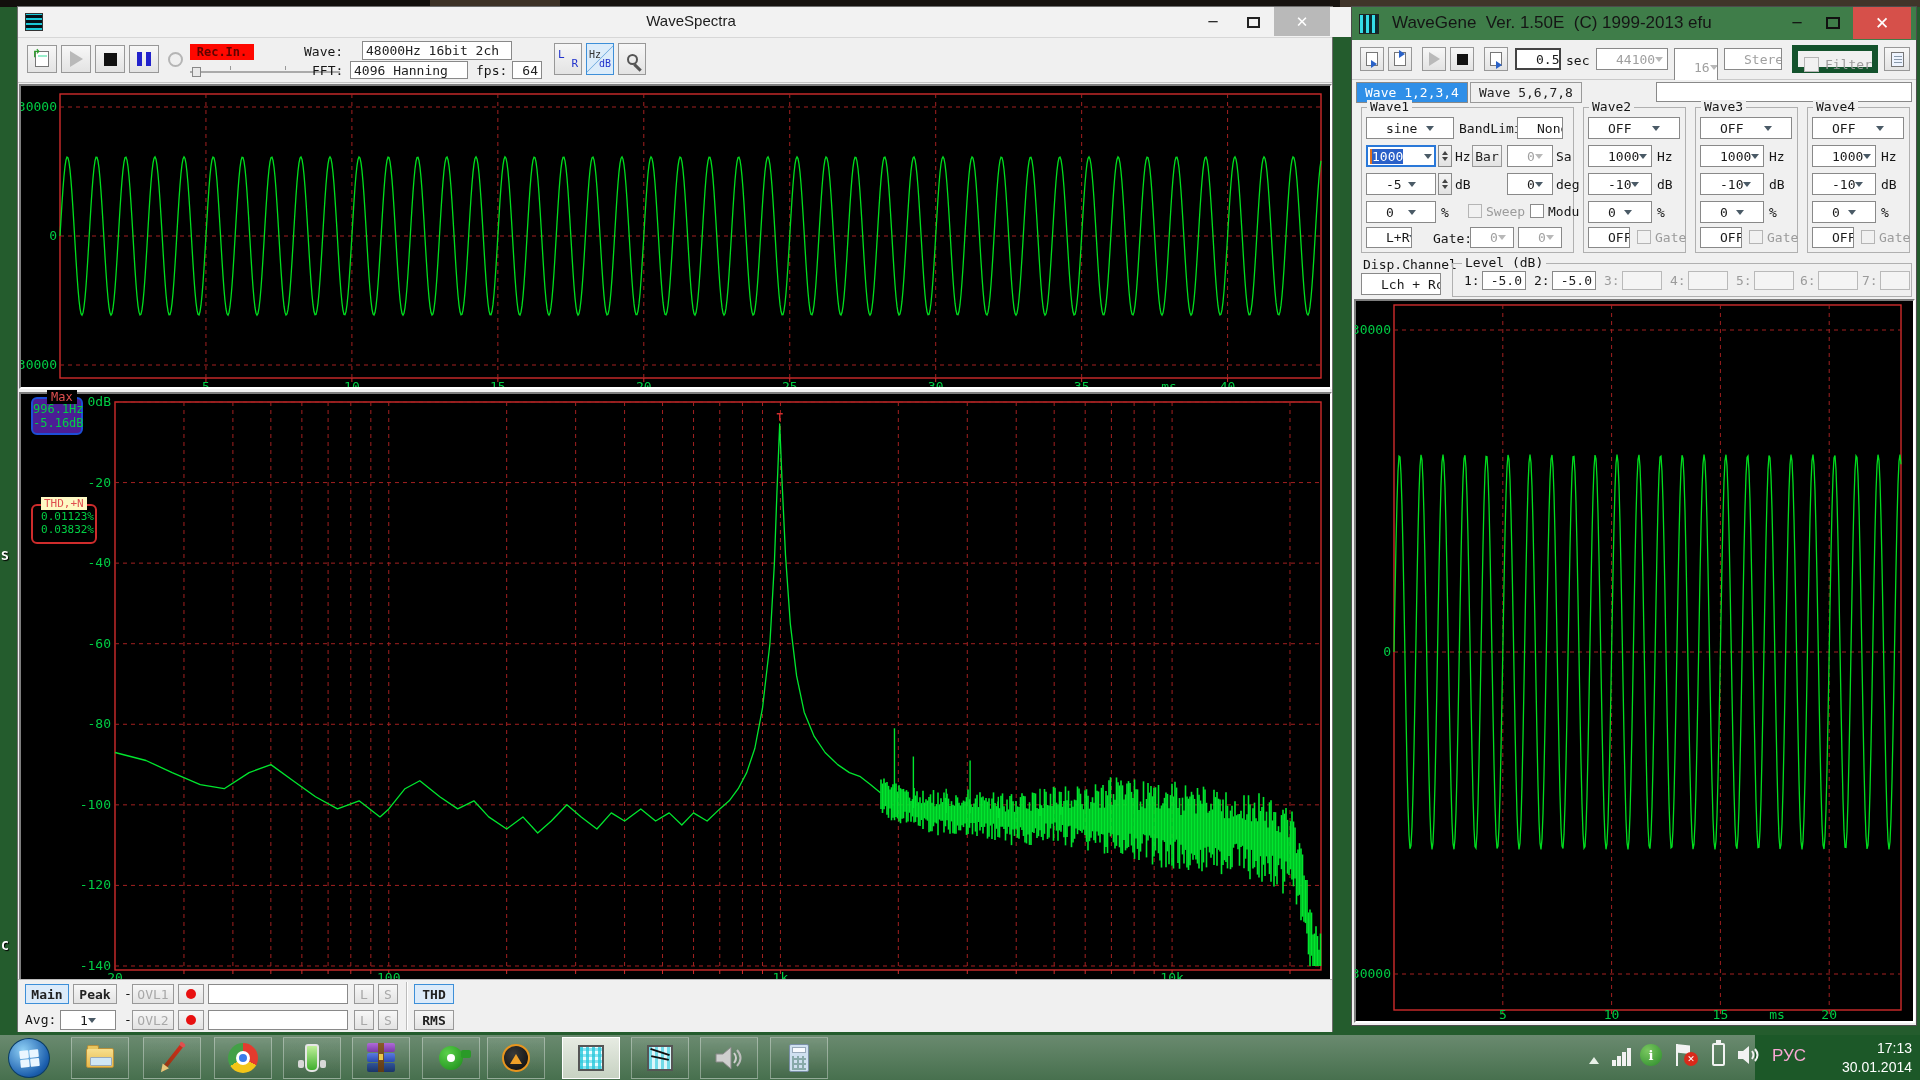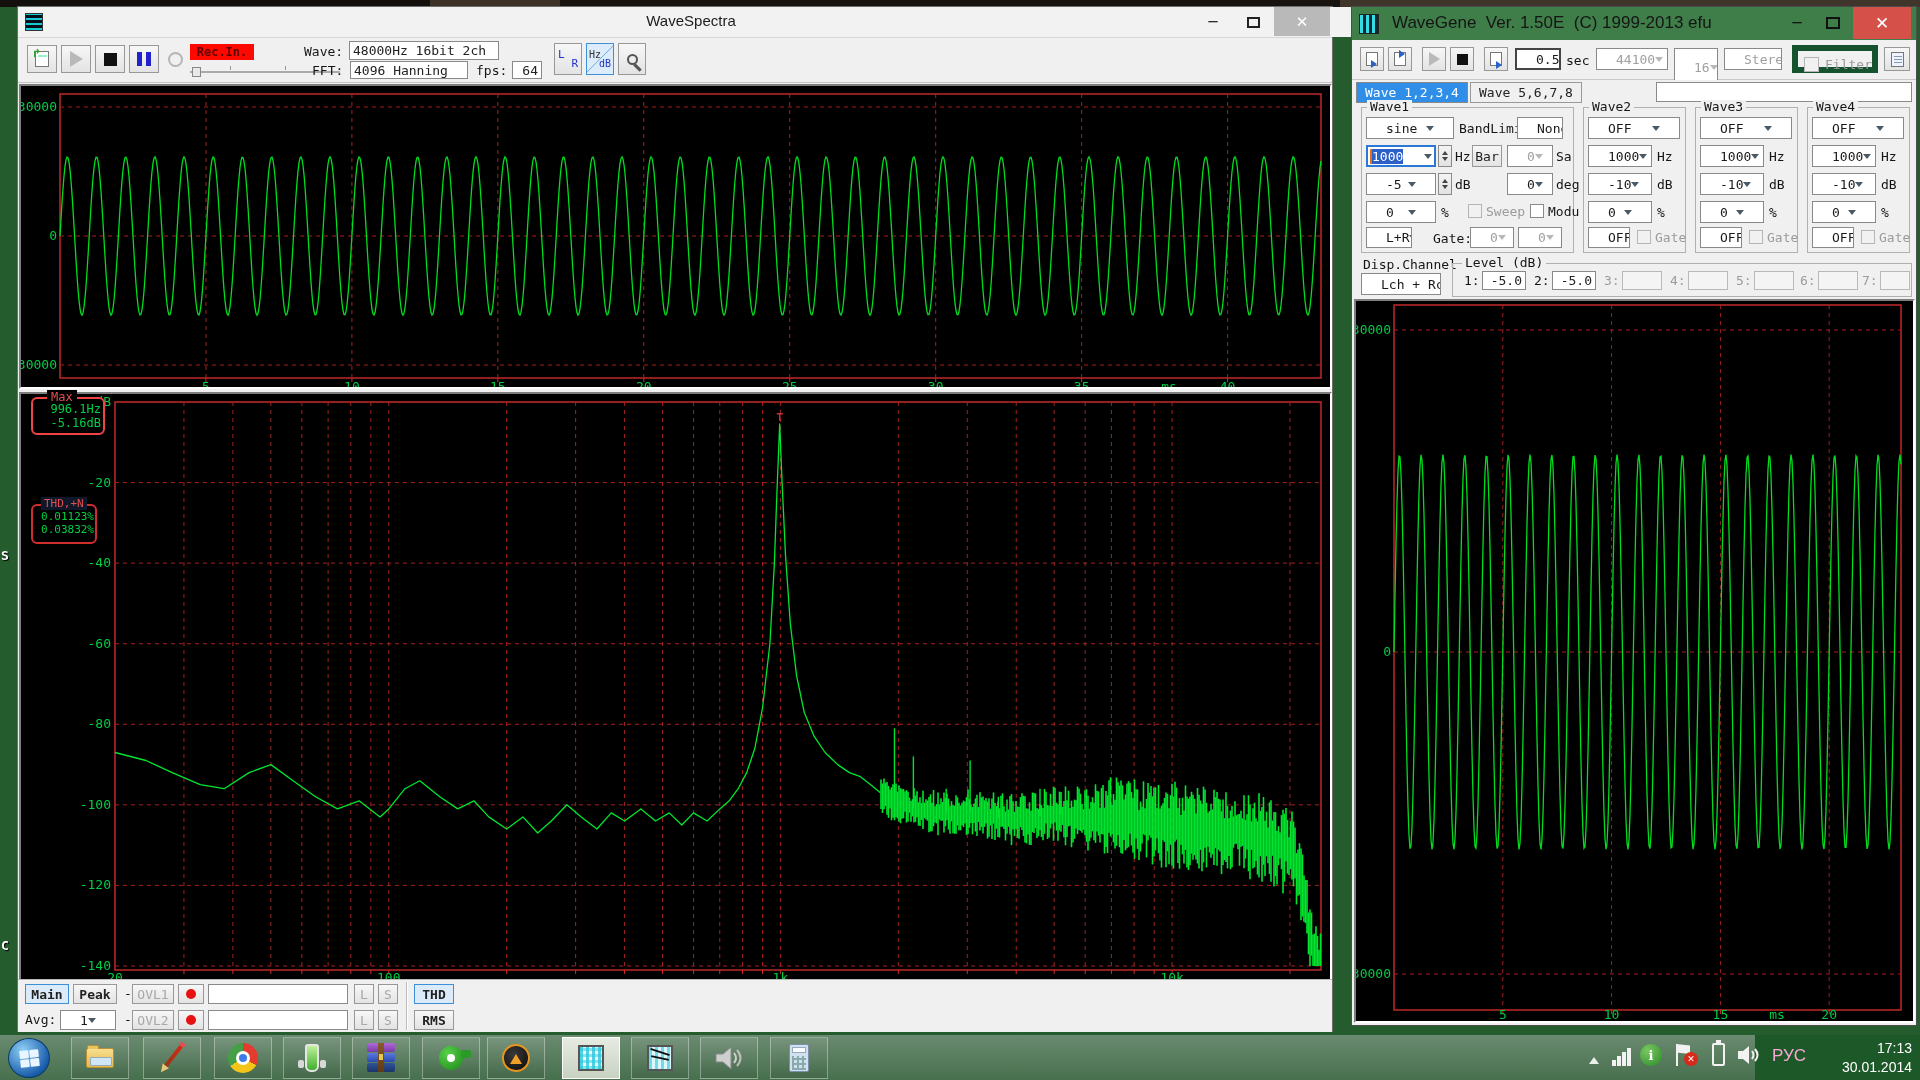--- a/index.html
+++ b/index.html
@@ -67,21 +67,21 @@
         <span style="width:15px;height:15px;border-radius:50%;border:2px solid #b5b5b5"></span>
       </div>
     <div class="ab" style="left:172px;top:6px;width:64px;height:16px;background:#ff0800;color:#5e0400;font:bold 12px 'DejaVu Sans Mono',monospace;text-align:center;line-height:16px">Rec.In.</div>
     <div class="ab" style="left:172px;top:28px;width:150px;height:12px">
       <div class="ab" style="left:0;top:5px;width:150px;height:2px;background:#aaa"></div>
       <div class="ab" style="left:40px;top:0;width:1px;height:4px;background:#999"></div>
       <div class="ab" style="left:95px;top:0;width:1px;height:4px;background:#999"></div>
       <div class="ab" style="left:2px;top:1px;width:9px;height:10px;background:#e8e8e8;border:1px solid #888"></div>
     </div>
     <div class="lbl" style="left:286px;top:6px">Wave:</div>
-    <div class="fld" style="left:331px;top:3px;width:150px;height:19px">48000Hz 16bit 2ch</div>
+    <div class="fld" style="left:344px;top:3px;width:150px;height:19px">48000Hz 16bit 2ch</div>
     <div class="lbl" style="left:294px;top:25px">FFT:</div>
     <div class="fld" style="left:332px;top:23px;width:118px;height:18px">4096 Hanning</div>
     <div class="lbl" style="left:458px;top:25px">fps:</div>
     <div class="fld" style="left:494px;top:23px;width:30px;height:18px;justify-content:flex-end">64</div>
     <div class="btn" style="left:536px;top:5px;width:28px;height:32px;flex-direction:column;font-size:11px">
       <span style="color:#2233cc;align-self:flex-start;margin-left:3px">L</span>
       <span style="color:#2233cc;align-self:flex-end;margin-right:3px;margin-top:-4px">R</span>
     </div>
     <div class="btn tgl" style="left:568px;top:5px;width:28px;height:32px;flex-direction:column;font-size:10px;background:linear-gradient(135deg,#dcecfa 48%,#7fb4e2 50%,#dcecfa 52%)">
       <span style="align-self:flex-start;margin-left:2px;color:#333">Hz</span>
@@ -506,29 +506,29 @@
       <line x1="873.4542211370598" y1="408.23963343000725" x2="873.4542211370598" y2="334.3084999999999" stroke="#00e62e" stroke-width="1.4"></line>
       <line x1="892.3733554496921" y1="414.0443199462325" x2="892.3733554496921" y2="362.5079999999999" stroke="#00e62e" stroke-width="1.4"></line>
       <line x1="925.19249718808" y1="418.9069999999999" x2="925.19249718808" y2="394.73599999999993" stroke="#00e62e" stroke-width="1.4"></line>
       <line x1="949.1050493897228" y1="419.3699297358917" x2="949.1050493897228" y2="366.53649999999993" stroke="#00e62e" stroke-width="1.4"></line>
       <line x1="977.3057958656194" y1="424.0132089846947" x2="977.3057958656194" y2="402.79299999999995" stroke="#00e62e" stroke-width="1.4"></line>
       <line x1="1019.0003629676446" y1="421.91764323510716" x2="1019.0003629676446" y2="394.73599999999993" stroke="#00e62e" stroke-width="1.4"></line>
       <line x1="1039.8546363229443" y1="420.64020857627986" x2="1039.8546363229443" y2="406.82149999999996" stroke="#00e62e" stroke-width="1.4"></line>
       <line x1="758.7582611824015" y1="19.753899999999998" x2="758.7582611824015" y2="26.753899999999998" stroke="#cf2c2c" stroke-width="1.5"></line>
       <line x1="755.7582611824015" y1="19.753899999999998" x2="761.7582611824015" y2="19.753899999999998" stroke="#cf2c2c" stroke-width="1.5"></line>
     </svg>
-  <div class="ab" style="left:13px;top:390px;width:74px;height:38px;border:2px solid #ef4444;border-radius:6px;background:#000000">
+  <div class="ab" style="left:13px;top:390px;width:52px;height:38px;border:2px solid #1d4ed8;border-radius:6px;background:#4c1d95">
     <span class="ab" style="left:14px;top:-9px;background:#000;padding:0 4px;color:#e05050;font:12px 'DejaVu Sans Mono',monospace">Max</span>
     <div style="color:#00d044;font:12px 'DejaVu Sans Mono',monospace;text-align:right;padding:3px 2px 0 0">
       <div>996.1Hz</div>
       <div>-5.16dB</div>
     </div>
   </div>
   <div class="ab" style="left:13px;top:497px;width:66px;height:40px;border:2px solid #cf2c2c;border-radius:6px;background:#000">
-    <span class="ab" style="left:8px;top:-9px;background:#0f172a;padding:0 3px;color:#e05050;font:11px 'DejaVu Sans Mono',monospace">THD,+N</span>
+    <span class="ab" style="left:8px;top:-9px;background:#fef9c3;padding:0 3px;color:#e05050;font:11px 'DejaVu Sans Mono',monospace">THD,+N</span>
     <div style="color:#00d044;font:11px 'DejaVu Sans Mono',monospace;text-align:right;padding:4px 1px 0 0">
       <div>0.01123%</div>
       <div>0.03832%</div>
     </div>
   </div>
 
   <div class="ab" style="left:0;top:972px;width:1314px;height:53px;background:#f0f0f0;border-top:1px solid #bbb">
     <div class="btn tgl" style="left:7px;top:4px;width:44px;height:20px;font-weight:bold">Main</div>
     <div class="btn" style="left:55px;top:4px;width:44px;height:20px;font-weight:bold">Peak</div>
     <div class="lbl" style="left:106px;top:6px">-</div>

